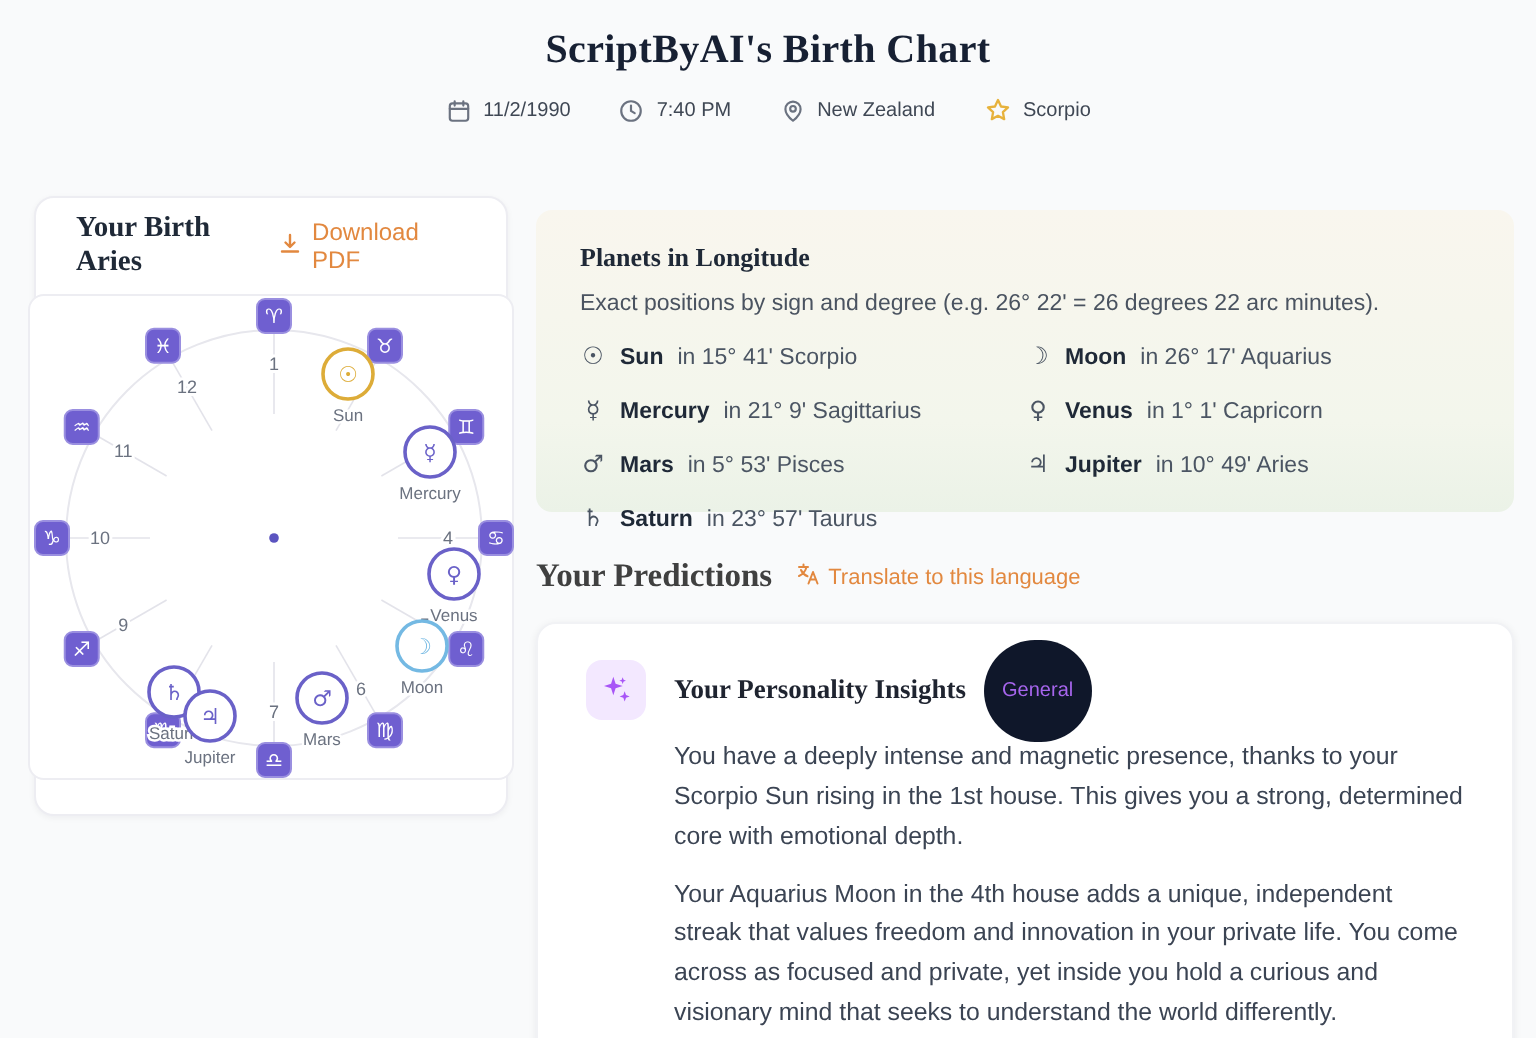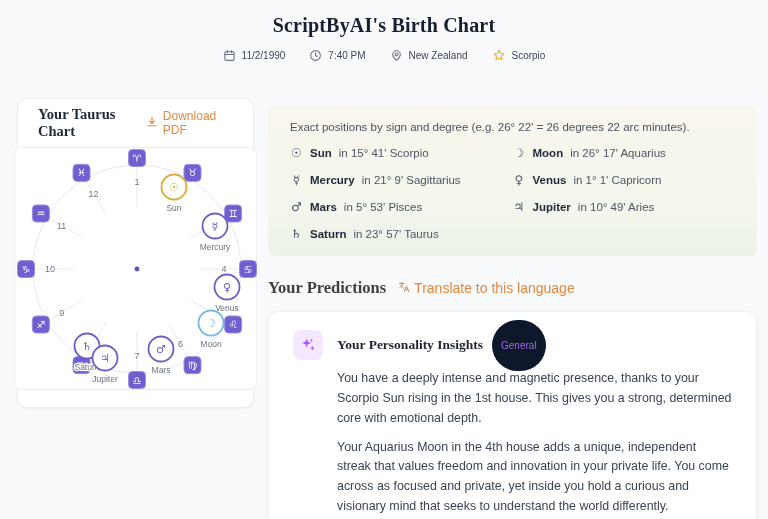--- a/index.html
+++ b/index.html
@@ -42,21 +42,21 @@
   }
   .planets-title { font-family:"Liberation Serif","DejaVu Serif",serif; font-size:13px; font-weight:700; color:#1f2937; margin-bottom:9px; }
   .planets-subtitle { font-size:11.5px; color:#4a5360; margin-bottom:13px; }
   .planet-grid { display:grid; grid-template-columns:1fr 1fr; row-gap:13px; font-size:11.5px; color:#4b5563; }
   .planet-row { display:flex; align-items:baseline; gap:7px; }
   .planet-glyph { width:13px; text-align:center; font-family:"DejaVu Sans",sans-serif; font-size:12px; color:#4b5563; }
   .planet-name { font-weight:700; color:#1f2937; }
 
   .predictions-head { margin-top:22px; display:flex; align-items:baseline; gap:12px; }
   .predictions-title { font-family:"Liberation Serif","DejaVu Serif",serif; font-size:16.5px; font-weight:700; color:#404040; }
-  .translate-link { display:flex; align-items:center; gap:4px; font-size:14px; color:#e2883f; cursor:pointer; }
+  .translate-link { display:flex; align-items:center; gap:4px; font-size:11px; color:#e2883f; cursor:pointer; }
 
   .insight-card {
     margin-top:13px; background:#ffffff; border-radius:10px;
     box-shadow:0 1px 4px rgba(15,23,42,.07); border:1px solid #f1f2f5;
     padding:18px 24px 22px 24px;
   }
   .insight-header { display:flex; align-items:flex-start; gap:14px; }
   .insight-icon {
     width:30px; height:30px; border-radius:8px; background:#f3e8ff;
     display:flex; align-items:center; justify-content:center; flex:0 0 auto;
@@ -106,21 +106,21 @@
           <path d="M12 3.5l2.6 5.5 6 .8-4.4 4.1 1.1 5.9L12 17l-5.3 2.8 1.1-5.9-4.4-4.1 6-.8z"></path>
         </svg>
       </span>
       <span>Scorpio</span>
     </div>
   </div>
 </div>
 
 <div class="chart-card">
   <div class="chart-card-header">
-    <span class="chart-card-title">Your Taurus Chart</span>
+    <span class="chart-card-title">Your Birth Aries</span>
     <a class="download-link">
       <span>
         <svg width="12" height="12" viewBox="0 0 24 24" fill="none" stroke="#e2883f" stroke-width="2.4" stroke-linecap="round" stroke-linejoin="round">
           <path d="M12 3v11M7.5 10.5L12 15l4.5-4.5M4 19.5h16"></path>
         </svg>
       </span>
       <span>Download PDF</span>
     </a>
   </div>
   <div class="wheel-box">
@@ -196,20 +196,21 @@
         <circle cx="90" cy="210" r="12.5" fill="#ffffff" stroke="#6a61c8" stroke-width="1.8"></circle>
         <text x="90" y="214" text-anchor="middle" font-size="11" fill="#6a61c8" font-family="DejaVu Sans, sans-serif">♃</text>
         <text x="90" y="233.5" text-anchor="middle" font-size="8.5" fill="#6b7280" font-family="Liberation Sans, DejaVu Sans, sans-serif" stroke="#ffffff" stroke-width="2.5" paint-order="stroke">Jupiter</text>
       </svg>
   </div>
 </div>
 
 <div class="right-col">
 
   <div class="planets-panel">
+    <div class="planets-title">Planets in Longitude</div>
     <div class="planets-subtitle">Exact positions by sign and degree (e.g. 26° 22' = 26 degrees 22 arc minutes).</div>
     <div class="planet-grid" id="planet-grid">
         <div class="planet-row">
           <span class="planet-glyph">☉</span>
           <span class="planet-name">Sun</span>
           <span>in 15° 41' Scorpio</span>
         </div>
         <div class="planet-row">
           <span class="planet-glyph">☽</span>
           <span class="planet-name">Moon</span>

